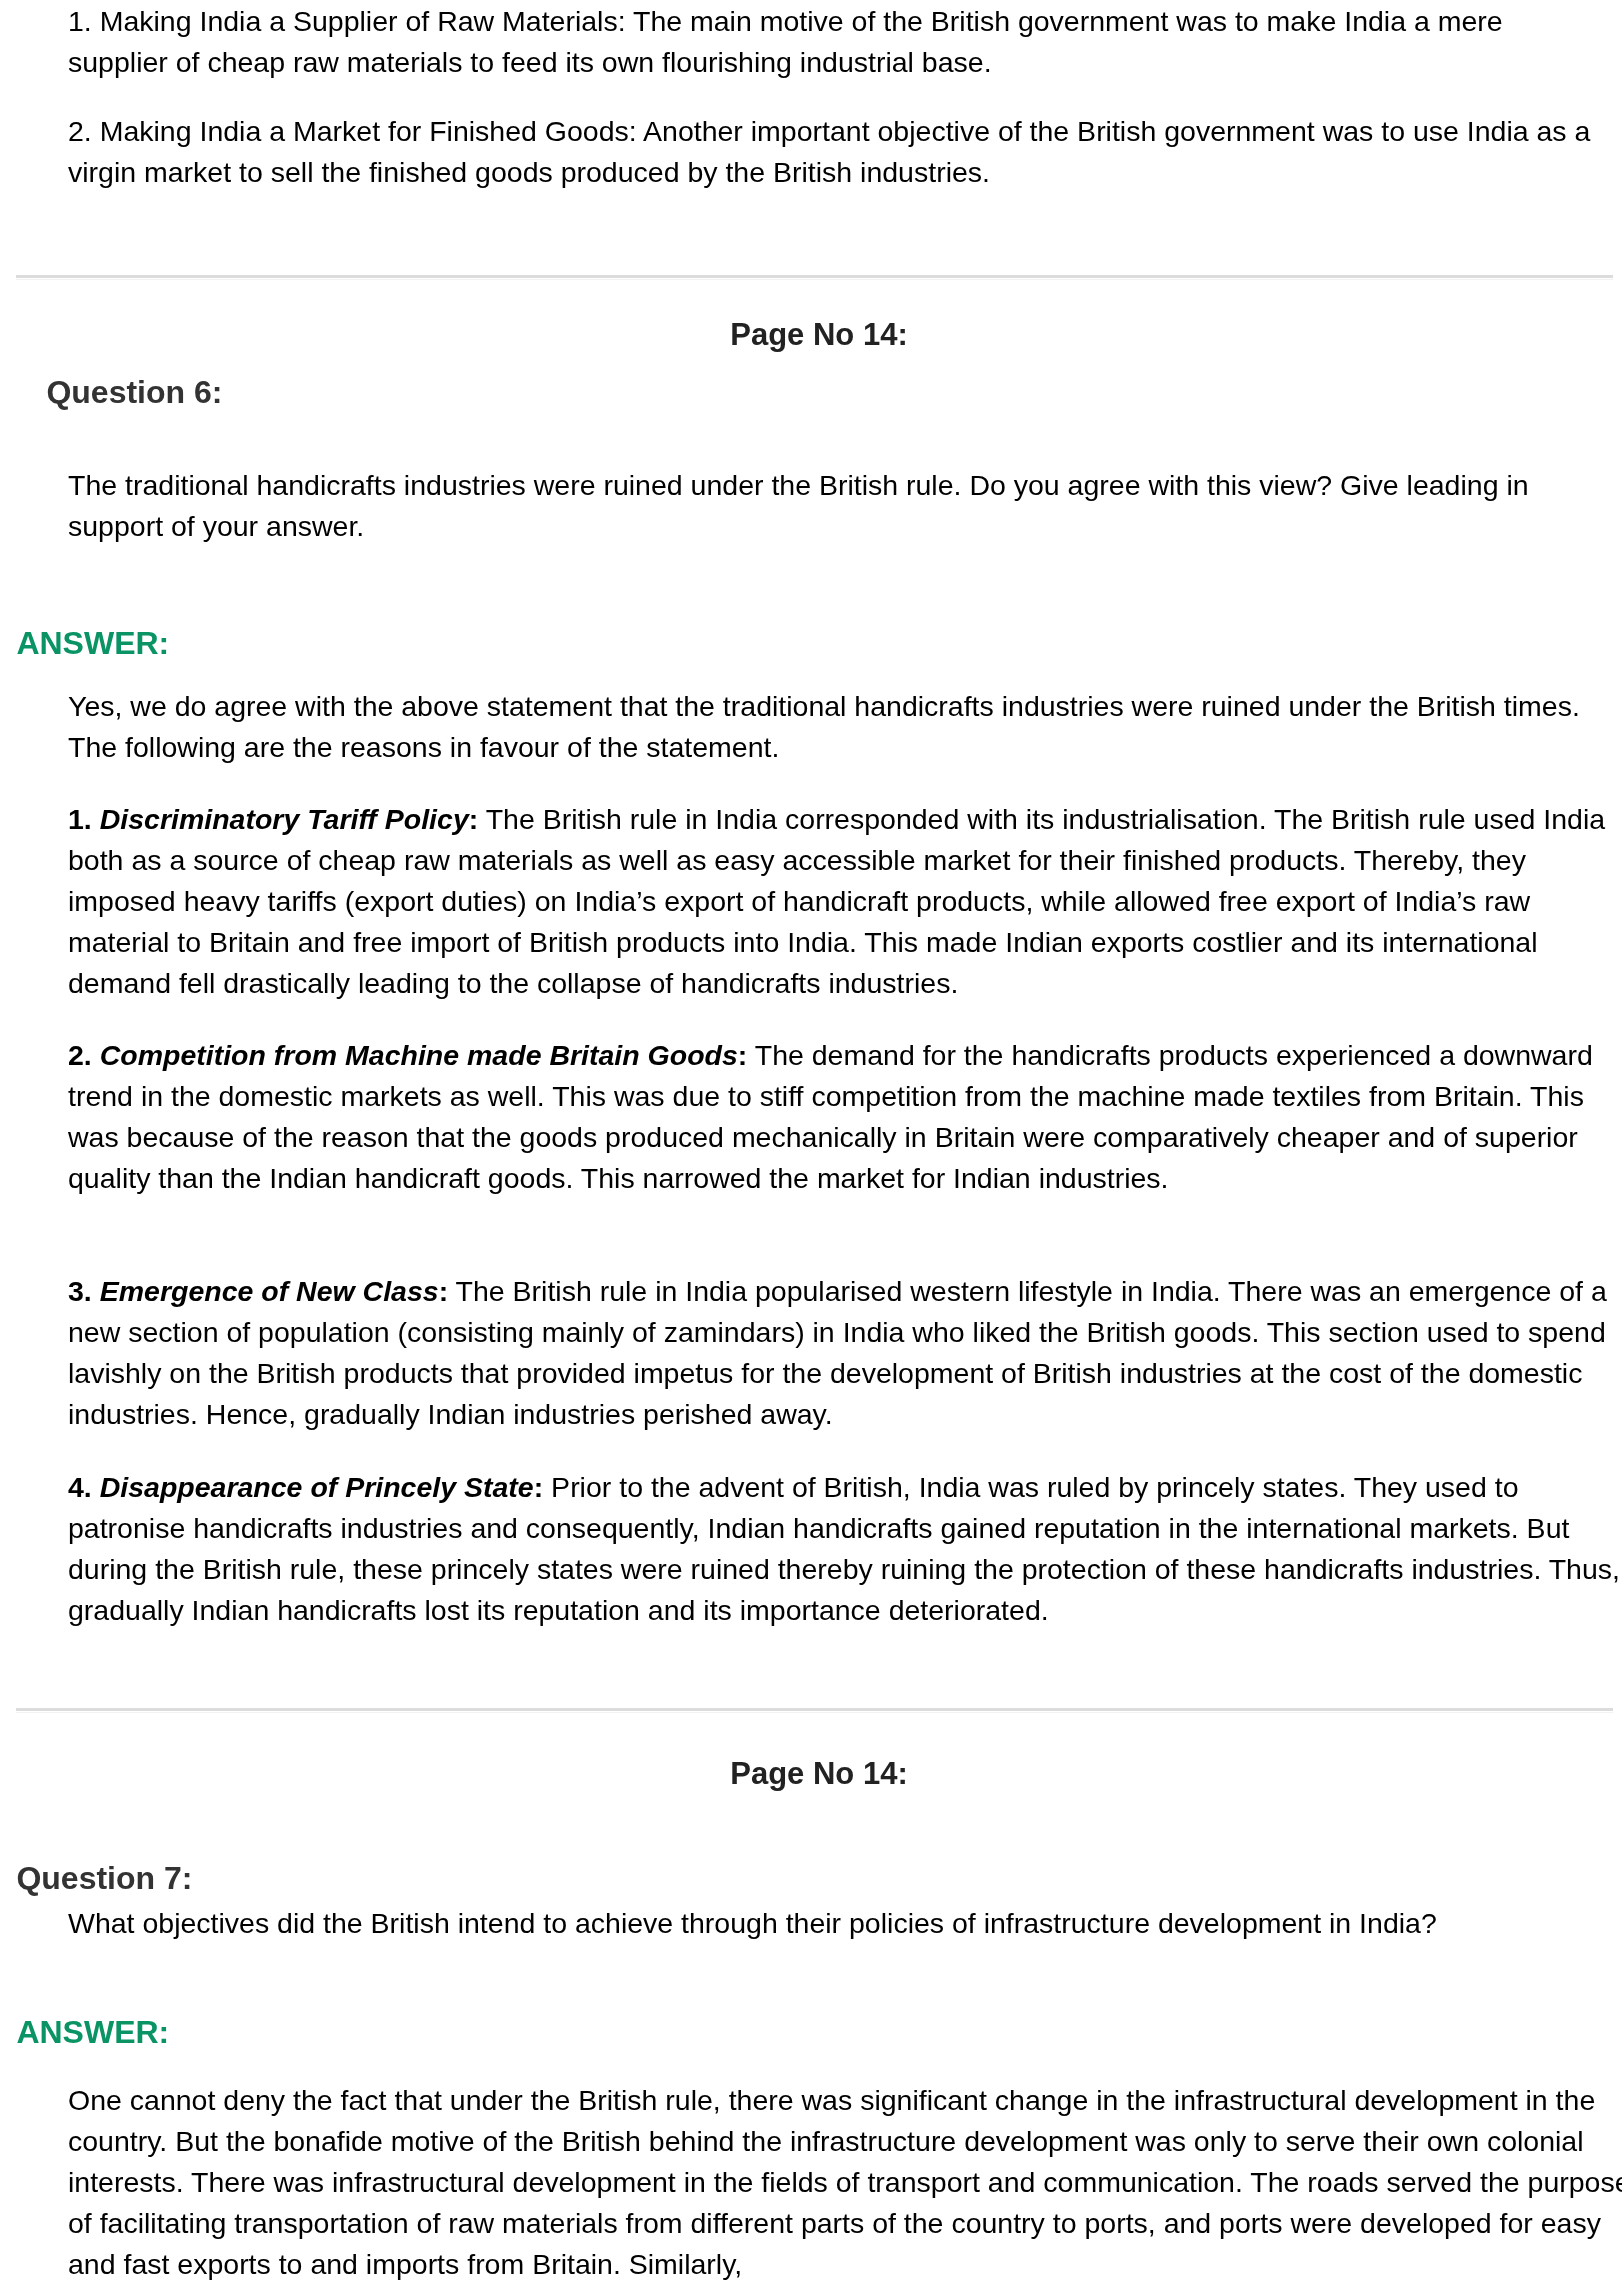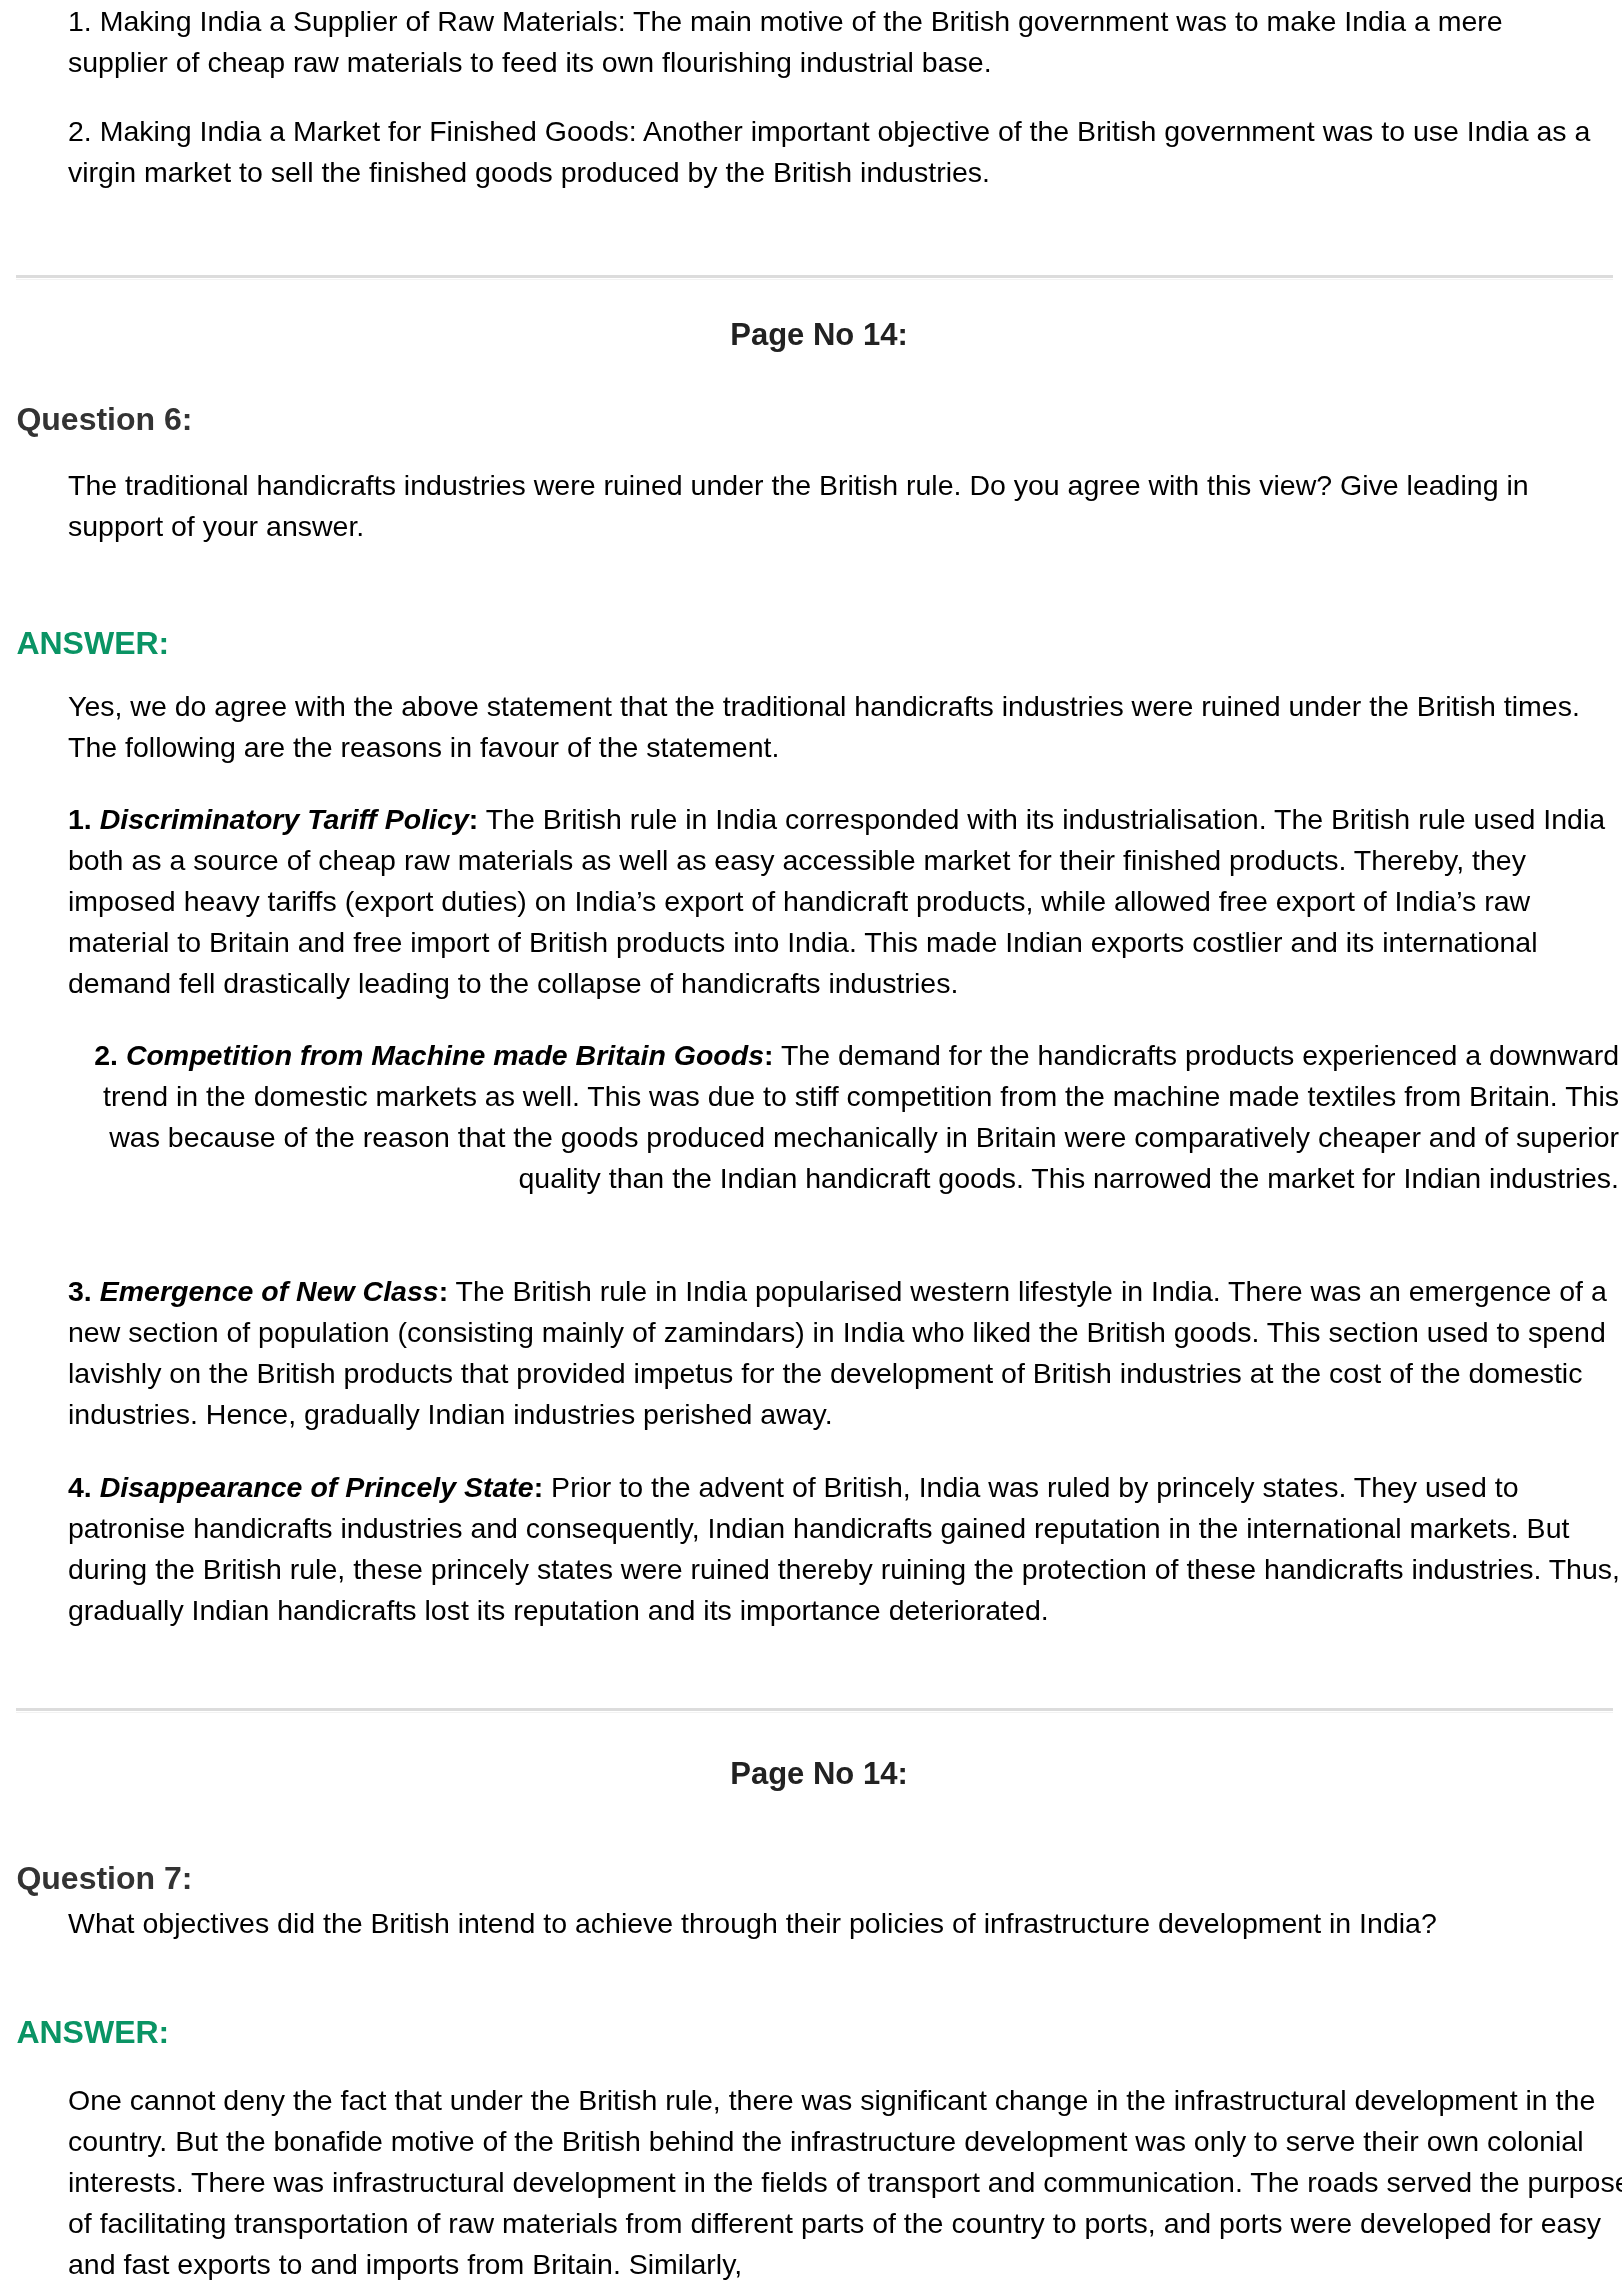--- a/index.html
+++ b/index.html
@@ -67,30 +67,30 @@
 <body>
 
 <div class="page">
 
   <p class="para" style="top:1.3px; width:1525px;">1. Making India a Supplier of Raw Materials: The main motive of the British government was to make India a mere supplier of cheap raw materials to feed its own flourishing industrial base.</p>
   <p class="para" style="top:111px; width:1557px;">2. Making India a Market for Finished Goods: Another important objective of the British government was to use India as a virgin market to sell the finished goods produced by the British industries.</p>
 
   <div class="divider" style="top:275px;"></div>
 
   <div class="page-no" style="top:317px;">Page No 14:</div>
-  <div class="question" style="top:401px;">Question 6:</div>
+  <div class="question" style="top:374px;margin-left:30px;">Question 6:</div>
   <p class="para" style="top:465px; width:1498px;">The traditional handicrafts industries were ruined under the British rule. Do you agree with this view? Give leading in support of your answer.</p>
   <div class="answer" style="top:605px;">ANSWER:</div>
   <p class="para" style="top:686px;">Yes, we do agree with the above statement that the traditional handicrafts industries were ruined under the British times. The following are the reasons in favour of the statement.</p>
 
   <p class="para" style="top:799px; width:1570px;">
     <span class="lead-num">1. </span><span class="lead-title">Discriminatory Tariff Policy</span><span class="lead-num">:</span><span> The British rule in India corresponded with its industrialisation. The British rule used India both as a source of cheap raw materials as well as easy accessible market for their finished products. Thereby, they imposed heavy tariffs (export duties) on India’s export of handicraft products, while allowed free export of India’s raw material to Britain and free import of British products into India. This made Indian exports costlier and its international demand fell drastically leading to the collapse of handicrafts industries.</span>
   </p>
 
-  <p class="para" style="top:1035px; width:1551px;text-align:right;">
+  <p class="para" style="top:1035px; width:1551px;">
     <span class="lead-num">2. </span><span class="lead-title">Competition from Machine made Britain Goods</span><span class="lead-num">:</span><span> The demand for the handicrafts products experienced a downward trend in the domestic markets as well. This was due to stiff competition from the machine made textiles from Britain. This was because of the reason that the goods produced mechanically in Britain were comparatively cheaper and of superior quality than the Indian handicraft goods. This narrowed the market for Indian industries.</span>
   </p>
 
   <p class="para" style="top:1271px; width:1570px;">
     <span class="lead-num">3. </span><span class="lead-title">Emergence of New Class</span><span class="lead-num">:</span><span> The British rule in India popularised western lifestyle in India. There was an emergence of a new section of population (consisting mainly of zamindars) in India who liked the British goods. This section used to spend lavishly on the British products that provided impetus for the development of British industries at the cost of the domestic industries. Hence, gradually Indian industries perished away.</span>
   </p>
 
   <p class="para" style="top:1467px; width:1570px;">
     <span class="lead-num">4. </span><span class="lead-title">Disappearance of Princely State</span><span class="lead-num">:</span><span> Prior to the advent of British, India was ruled by princely states. They used to patronise handicrafts industries and consequently, Indian handicrafts gained reputation in the international markets. But during the British rule, these princely states were ruined thereby ruining the protection of these handicrafts industries. Thus, gradually Indian handicrafts lost its reputation and its importance deteriorated.</span>
   </p>

